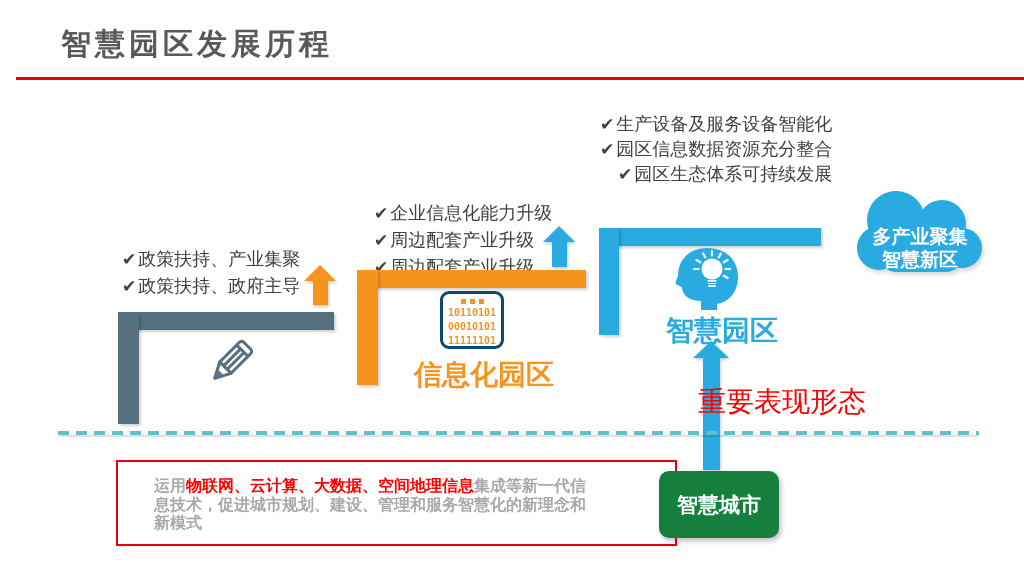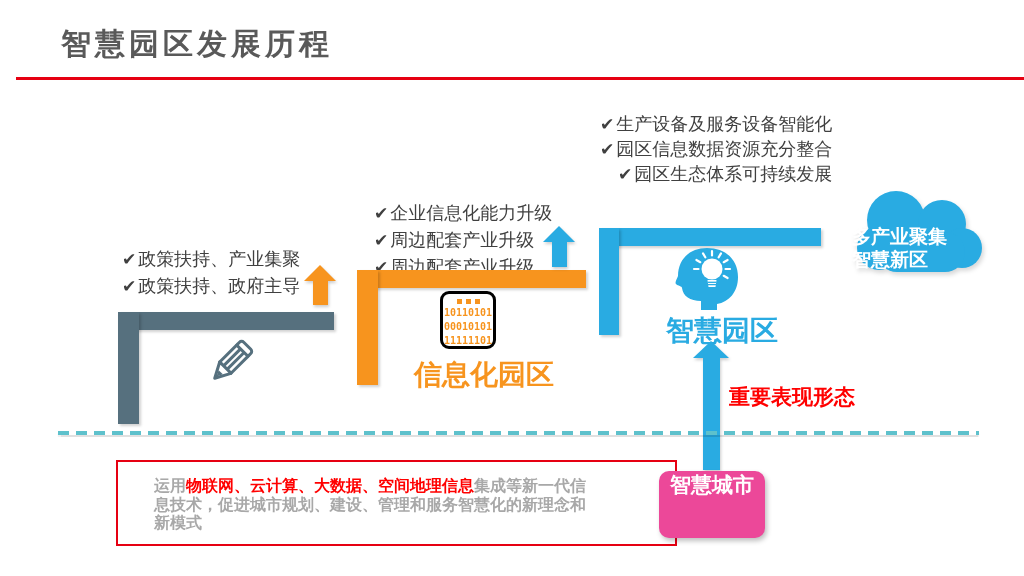--- a/index.html
+++ b/index.html
@@ -45,48 +45,48 @@
   .arrow-orange .a-head { border-left:16px solid transparent; border-right:16px solid transparent; border-bottom:16px solid #F7941E; }
   .arrow-orange .a-stem { width:15px; height:24px; background:#F7941E; }
   .arrow-blue { left:527px; top:226px; width:32px; }
   .arrow-blue .a-head { border-left:16px solid transparent; border-right:16px solid transparent; border-bottom:16px solid #29ABE2; }
   .arrow-blue .a-stem { width:15px; height:25px; background:#29ABE2; }
   .arrow-center { left:677px; top:341px; width:36px; }
   .arrow-center .a-head { border-left:18px solid transparent; border-right:18px solid transparent; border-bottom:17px solid #29ABE2; }
   .arrow-center .a-stem { width:17px; height:112px; background:#29ABE2; }
 
   
-  .binary-icon { left:424px; top:291px; width:56px; height:58px; background:#fff;
-    border:3px solid #000000; border-radius:9px; box-sizing:border-box; }
+  .binary-icon { left:424px; top:291px; width:64px; height:58px; background:#fff;
+    border:3px solid #0c4a6e; border-radius:9px; box-sizing:border-box; }
   .binary-dots { display:flex; justify-content:center; gap:4px; margin-top:5px; }
   .binary-dots span { width:5px; height:5px; background:#F7941E; display:block; }
   .binary-lines { margin-top:3px; text-align:center; font-family:"DejaVu Sans Mono",monospace;
     font-weight:bold; font-size:10px; line-height:11px; color:#F7941E; }
 
   
   .cloud { left:836px; top:184px; width:136px; height:106px; filter:drop-shadow(2px 3px 2px rgba(0,0,0,0.15)); }
-  .cloud-text { position:absolute; left:0; right:0; top:41px; 
+  .cloud-text { position:absolute; left:0; right:0; top:41px; text-align:center;
     color:#fff; font-weight:bold; font-size:19px; line-height:23px; }
 
   
-  .annotation { left:713px; top:383px; font-size:21px; font-weight:bold; color:#FF0000; white-space:nowrap; }
+  .annotation { left:682px; top:383px; font-size:28px; font-weight:normal; color:#FF0000; white-space:nowrap; }
   .dashed-line { left:42px; top:431px; width:921px; height:4px;
     background:repeating-linear-gradient(90deg,#5EC1CC 0 11px, transparent 11px 18px);
     box-shadow:0 1.5px 1px rgba(0,0,0,0.12); }
 
   
   .desc-box { left:100px; top:460px; width:561px; height:86px; border:2px solid #E60012;
     box-sizing:border-box; background:#fff; }
   .desc-text { left:138px; top:477px; width:436px; font-size:16px; font-weight:bold;
     line-height:18.5px; color:#A8A8A8; }
   .desc-text .hl { color:#FF0000; }
 
   
-  .smart-city { left:643px; top:471px; width:106px; height:67px; background:#ec4899;
-    border-radius:10px; display:flex; align-items:flex-start; justify-content:center;
+  .smart-city { left:643px; top:471px; width:120px; height:67px; background:#15803d;
+    border-radius:10px; display:flex; align-items:center; justify-content:center;
     color:#fff; font-size:21px; font-weight:bold; box-shadow:2px 3px 5px rgba(0,0,0,0.25); }
 
   .icon-pencil { left:185px; top:334px; }
   .icon-head { left:652px; top:246px; }
 </style>
 </head>
 <body>
 
 <div class="slide">
 

